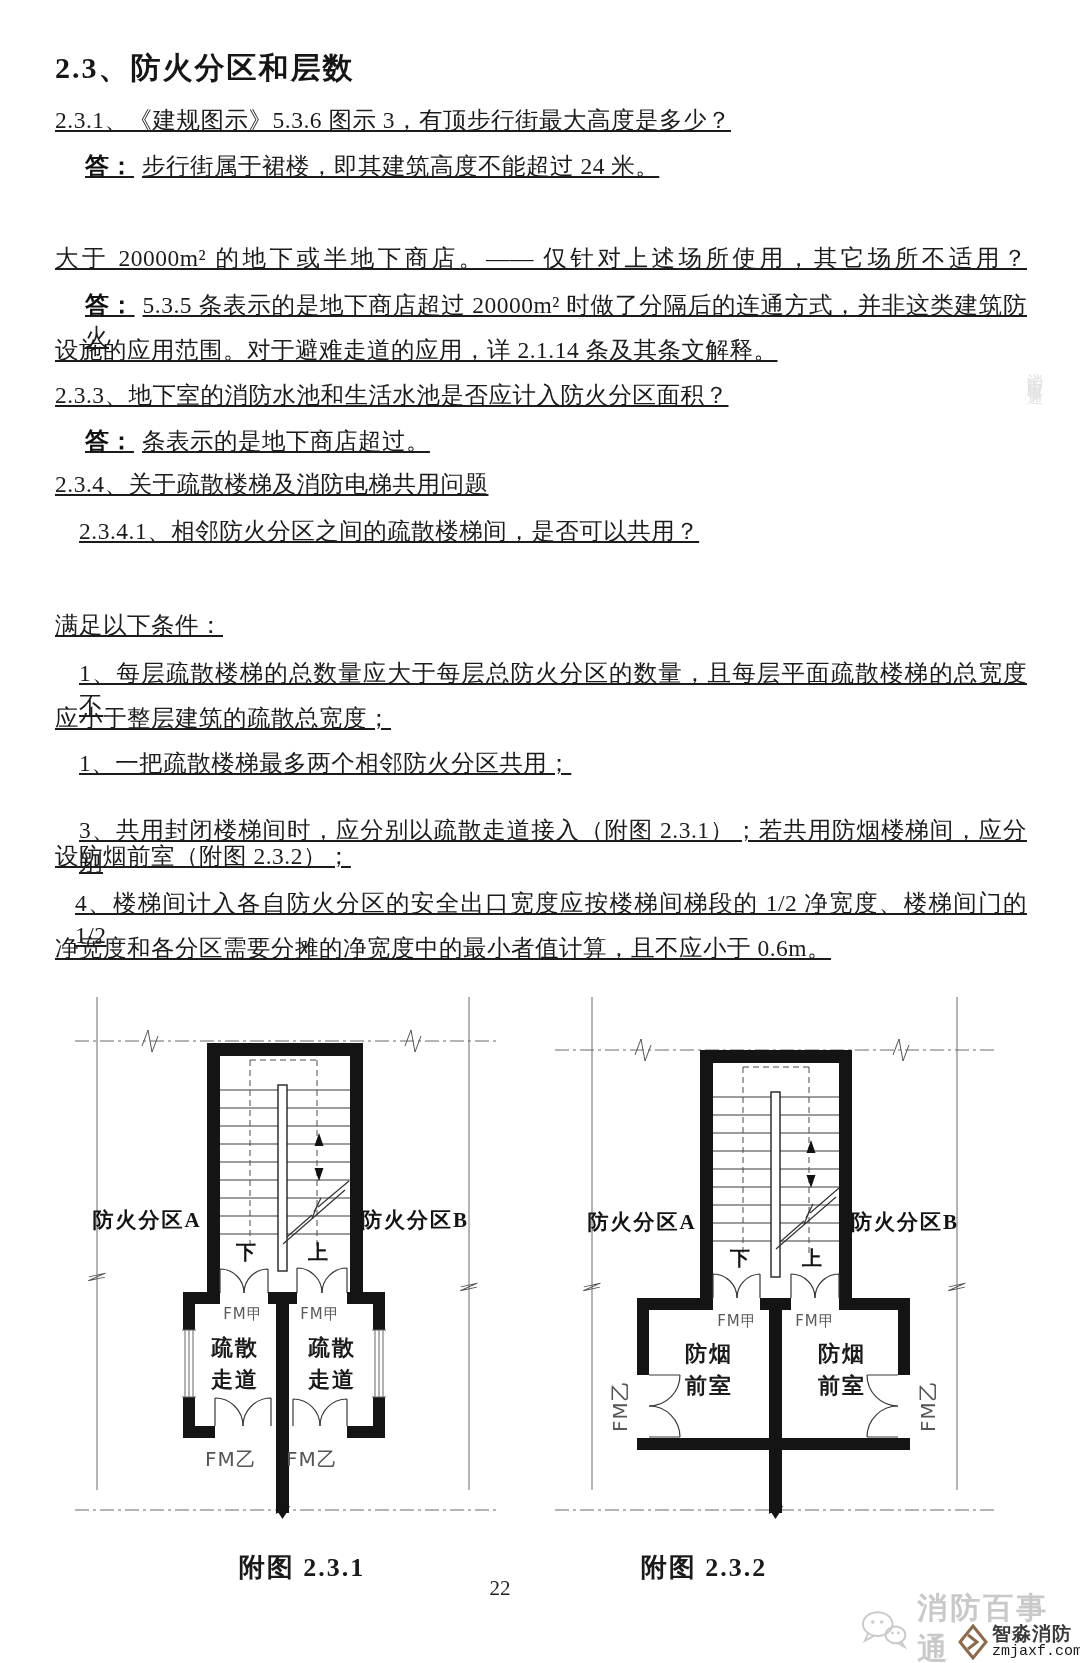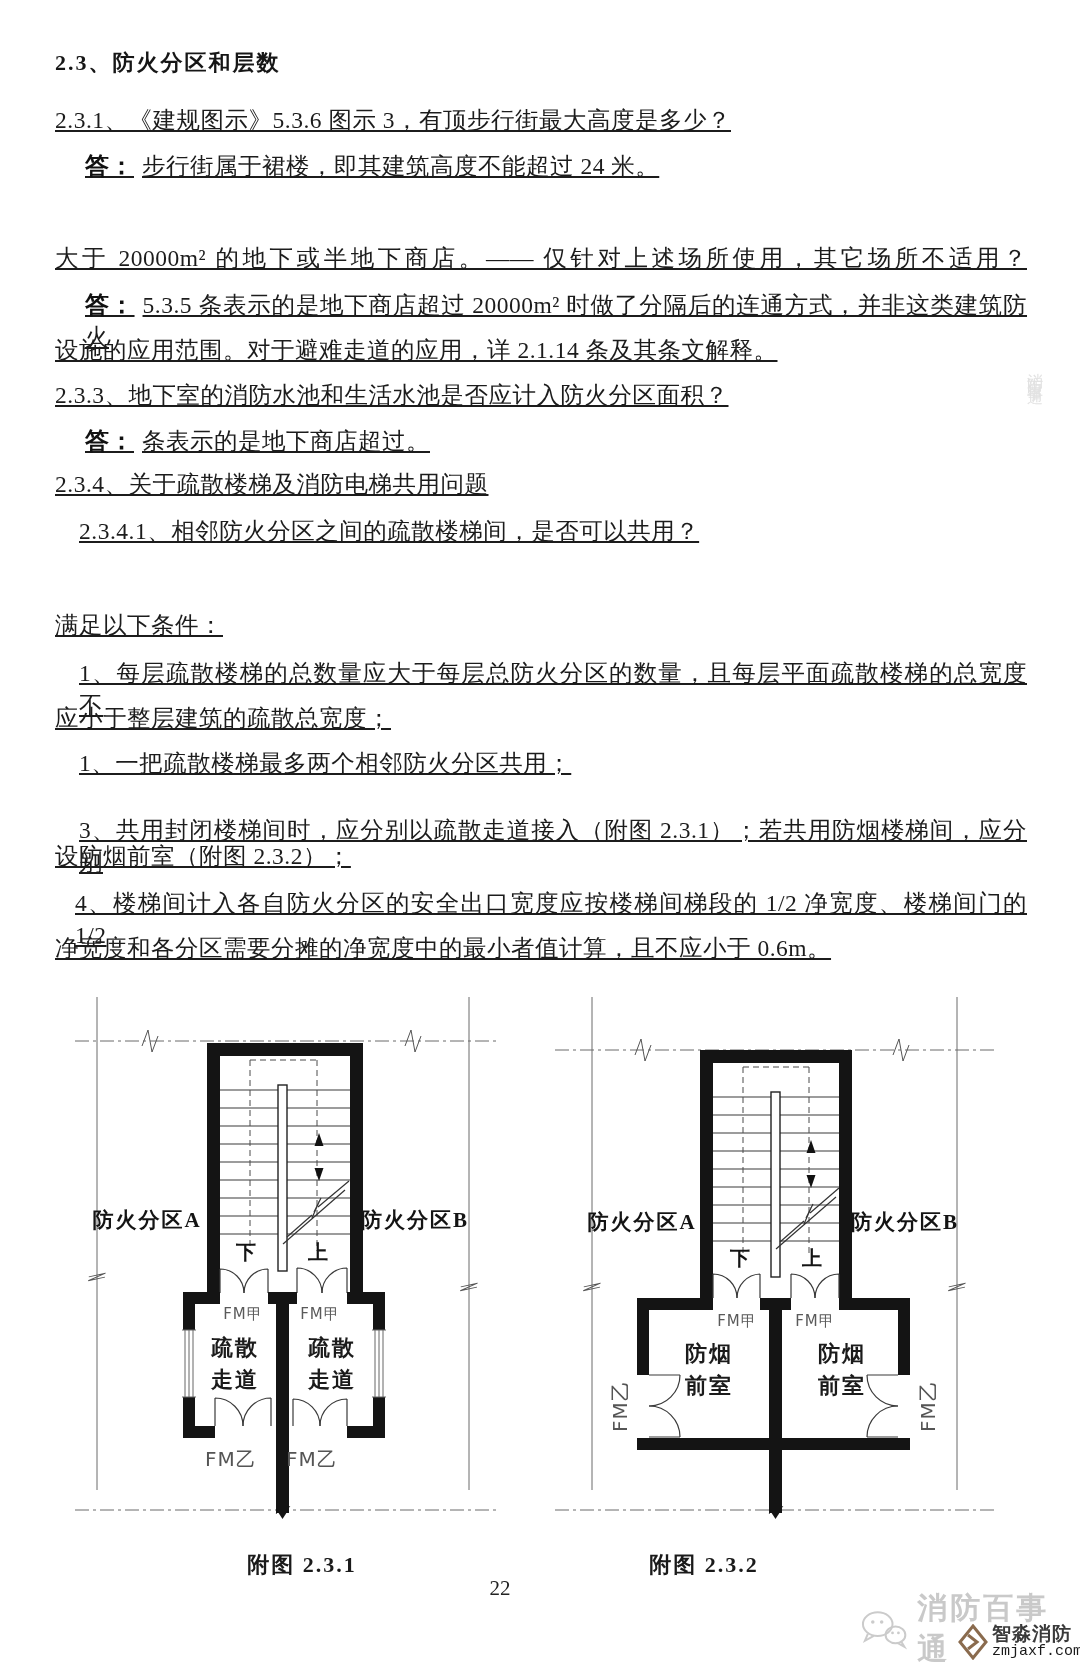--- a/index.html
+++ b/index.html
@@ -2,30 +2,30 @@
 <html><head>
 <meta charset="utf-8">
 <style>
   html,body{margin:0;padding:0;background:#ffffff;}
   .page{
     position:relative;width:1080px;height:1663px;background:#fff;
     font-family:"Liberation Serif","DejaVu Serif",serif;color:#1e1e1e;overflow:hidden;
   }
   .title{
     position:absolute;left:55px;top:48px;margin:0;
-    font-size:22px;font-weight:700;letter-spacing:2px;color:#161616;
+    font-size:30px;font-weight:700;letter-spacing:2px;color:#161616;
   }
   .line{
     position:absolute;left:55px;width:972px;font-size:23.5px;line-height:32px;
     letter-spacing:0.5px;color:#1c1c1c;text-align:left;white-space:nowrap;text-decoration:underline;
   }
   .line.fill{white-space:normal;text-align:justify;text-align-last:justify;}
   .ans{font-weight:700;font-size:24px;margin-right:8px;color:#111;}
   .caption{
-    position:absolute;width:160px;text-align:center;font-size:22px;font-weight:700;
+    position:absolute;width:160px;text-align:center;font-size:26px;font-weight:700;
     letter-spacing:2px;color:#1a1a1a;
   }
   .pagenum{position:absolute;left:480px;top:1576px;width:40px;text-align:center;font-size:21px;color:#222;}
   .figure{position:absolute;}
   svg text{font-family:"Liberation Serif","DejaVu Serif",serif;}
   .zone-label{font-size:21px;font-weight:700;fill:#141414;letter-spacing:2px;}
   .dir-label{font-size:20px;font-weight:700;fill:#141414;}
   .room-label{font-size:22px;font-weight:700;fill:#1b1b1b;letter-spacing:2px;}
   .fm-small{font-size:15px;fill:#5a5a5a;letter-spacing:1px;font-family:"DejaVu Sans",sans-serif;}
   .fm-big{font-size:20px;fill:#555;letter-spacing:1px;font-family:"DejaVu Sans",sans-serif;}

